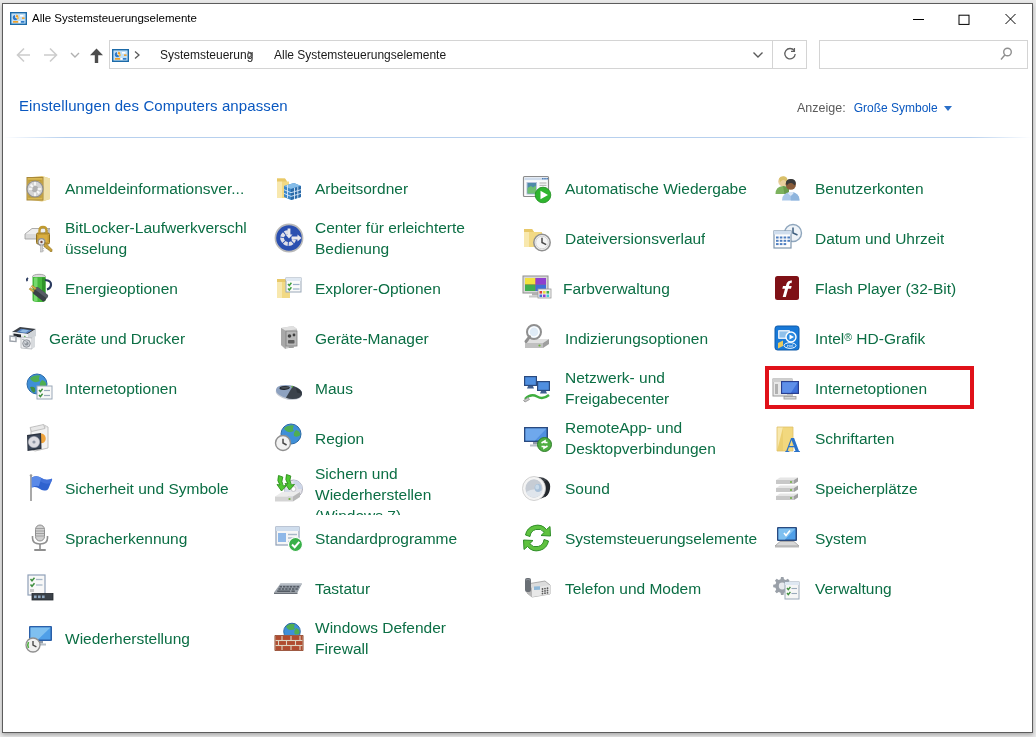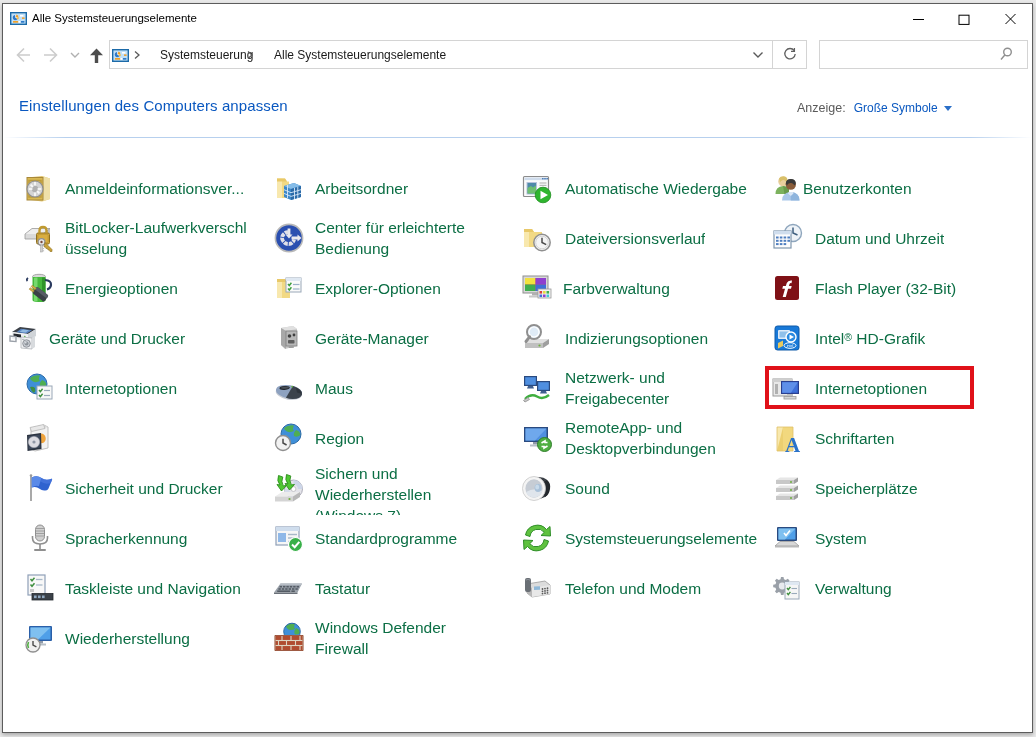--- a/index.html
+++ b/index.html
@@ -174,21 +174,21 @@
         <path d="M8 6.5 Q9.5 3.8 13 4.2 Q16.5 4.6 16.3 8 L15.5 10 Q14 7.5 12 8 Q9.5 8.5 9 10.5 Z" fill="#d9c06a"></path>
         <path d="M4.5 22 Q4.5 14.5 12 14 Q16 14.2 18 16.5 L18 22 Z" fill="#7cb25e"></path>
         <path d="M12 14 Q16 14.2 18 16.5 L18 22 L13.5 22 Z" fill="#689a4c"></path>
         <circle cx="19.8" cy="12.5" r="5.2" fill="#8a5d3b"></circle>
         <path d="M14.8 11.5 Q15 6.8 19.8 7 Q24.8 6.8 24.8 11.5 L23.5 13.5 Q22 10.5 19.5 11 Q16.5 11.2 16 13.5 Z" fill="#3a3a3a"></path>
         <path d="M11 28.5 Q11 20.5 19.8 20 Q28.5 20.5 28.5 28.5 Z" fill="#a9c7e9"></path>
         <path d="M19.8 20 Q28.5 20.5 28.5 28.5 L19.8 28.5 Z" fill="#8fb5dd"></path>
         <path d="M17 21.5 L19.8 24 L22.5 21.5 L22 20.1 L17.6 20.1 Z" fill="#d8e6f5"></path>
       </svg>
     </div>
-    <div class="lbl" style="">Benutzerkonten</div>
+    <div class="lbl" style="margin-left:12px;">Benutzerkonten</div>
   </div>
 <div class="item" style="left:24px;top:213px;height:50px">
     <div class="ic">
       <svg width="32" height="32" viewBox="0 0 32 32">
         <path d="M1 12 L8 6.5 L26 6.5 L19 12 Z" fill="#eeeeee"></path>
         <path d="M1 12 L19 12 L19 17 L1 17 Z" fill="#dadada"></path>
         <path d="M19 12 L26 6.5 L26 11.5 L19 17 Z" fill="#c2c2c2"></path>
         <path d="M1 12 L8 6.5 L26 6.5 L19 12 L19 17 L1 17 Z" fill="none" stroke="#9a9a9a" stroke-width="0.8"></path>
         <rect x="12.5" y="11" width="13" height="11" rx="1.5" fill="#d9ad3f" stroke="#8f6f1e" stroke-width="1"></rect>
         <rect x="13.8" y="12.2" width="10.4" height="8.6" rx="1" fill="none" stroke="#b8912e" stroke-width="0.8"></rect>
@@ -516,21 +516,21 @@
 <div class="item" style="left:24px;top:463px;height:50px">
     <div class="ic">
       <svg width="32" height="32" viewBox="0 0 32 32">
         <line x1="7" y1="3.5" x2="7" y2="29" stroke="#9a9a9a" stroke-width="1.7"></line>
         <ellipse cx="7" cy="3.5" rx="1.3" ry="1.3" fill="#9a9a9a"></ellipse>
         <path d="M7.8 5.5 Q13 3 17.5 6 Q21.5 8.8 27.5 6.8 Q28.5 6.5 28 8 L24.5 16.5 Q24 17.8 22.8 18.2 Q18.5 19.5 15.5 16.8 Q12 13.8 7.8 15.5 Z" fill="#2f62cf"></path>
         <path d="M7.8 5.5 Q13 3 17.5 6 L14.8 14.2 Q11.5 13 7.8 15.5 Z" fill="#5a8ae8"></path>
         <path d="M17.5 6 Q21.5 8.8 27.5 6.8 Q28.5 6.5 28 8 L26.8 11 Q21 12.8 16.5 9.5 Z" fill="#4a78de" opacity="0.7"></path>
       </svg>
     </div>
-    <div class="lbl" style="margin-left:9px;">Sicherheit und Drucker</div>
+    <div class="lbl" style="margin-left:9px;">Sicherheit und Symbole</div>
   </div>
 <div class="item" style="left:273px;top:463px;height:52px">
     <div class="ic">
       <svg width="32" height="32" viewBox="0 0 32 32">
         <circle cx="20.5" cy="16" r="9" fill="#e4e4ea" stroke="#9a9aa8" stroke-width="0.8"></circle>
         <path d="M20.5 7 A9 9 0 0 1 29.5 16 L25 16 A4.5 4.5 0 0 0 20.5 11.5 Z" fill="#cdd6e8"></path>
         <path d="M20.5 25 A9 9 0 0 1 11.5 16 L16 16 A4.5 4.5 0 0 0 20.5 20.5 Z" fill="#d4dcea"></path>
         <circle cx="20.5" cy="16" r="2.4" fill="#fff" stroke="#aaa" stroke-width="0.6"></circle>
         <path d="M2 23.5 L9 19 L27 19 L20 23.5 Z" fill="#ececec"></path>
         <path d="M2 23.5 L20 23.5 L20 28.5 L2 28.5 Z" fill="#d4d4d4"></path>
@@ -644,21 +644,20 @@
         <path d="M6.5 12.5 L8 14.3 L10.5 11.3" stroke="#3f8f3f" stroke-width="1.5" fill="none"></path>
         <line x1="12" y1="7.5" x2="18.5" y2="7.5" stroke="#a8b8c8" stroke-width="1.3"></line>
         <line x1="12" y1="13" x2="18.5" y2="13" stroke="#a8b8c8" stroke-width="1.3"></line>
         <rect x="6" y="17" width="4" height="3" fill="#c8c8c8"></rect>
         <rect x="8" y="21.5" width="21" height="6.5" fill="#3a4148" stroke="#23282d" stroke-width="0.8"></rect>
         <rect x="10" y="23.5" width="2.6" height="2.6" fill="#8fa8c0"></rect>
         <rect x="14" y="23.5" width="2.6" height="2.6" fill="#8fa8c0"></rect>
         <rect x="18" y="23.5" width="2.6" height="2.6" fill="#8fa8c0"></rect>
       </svg>
     </div>
-    <div class="lbl" style="margin-left:9px;">Taskleiste und Navigation</div>
   </div>
 <div class="item" style="left:273px;top:563px;height:50px">
     <div class="ic">
       <svg width="32" height="32" viewBox="0 0 32 32">
         <path d="M7.5 11.5 L29 11.5 L24.5 20.5 L1 20.5 Z" fill="#9aa1aa"></path>
         <path d="M7.5 11.5 L29 11.5 L28.2 13.2 L6.7 13.2 Z" fill="#b8bec6"></path>
         <path d="M1 20.5 L24.5 20.5 L24.5 22 L1 22 Z" fill="#6a7078"></path>
         <g fill="#545b64">
           <rect x="6.6" y="13.9" width="2.4" height="1.6"></rect>
           <rect x="10" y="13.9" width="2.4" height="1.6"></rect>

